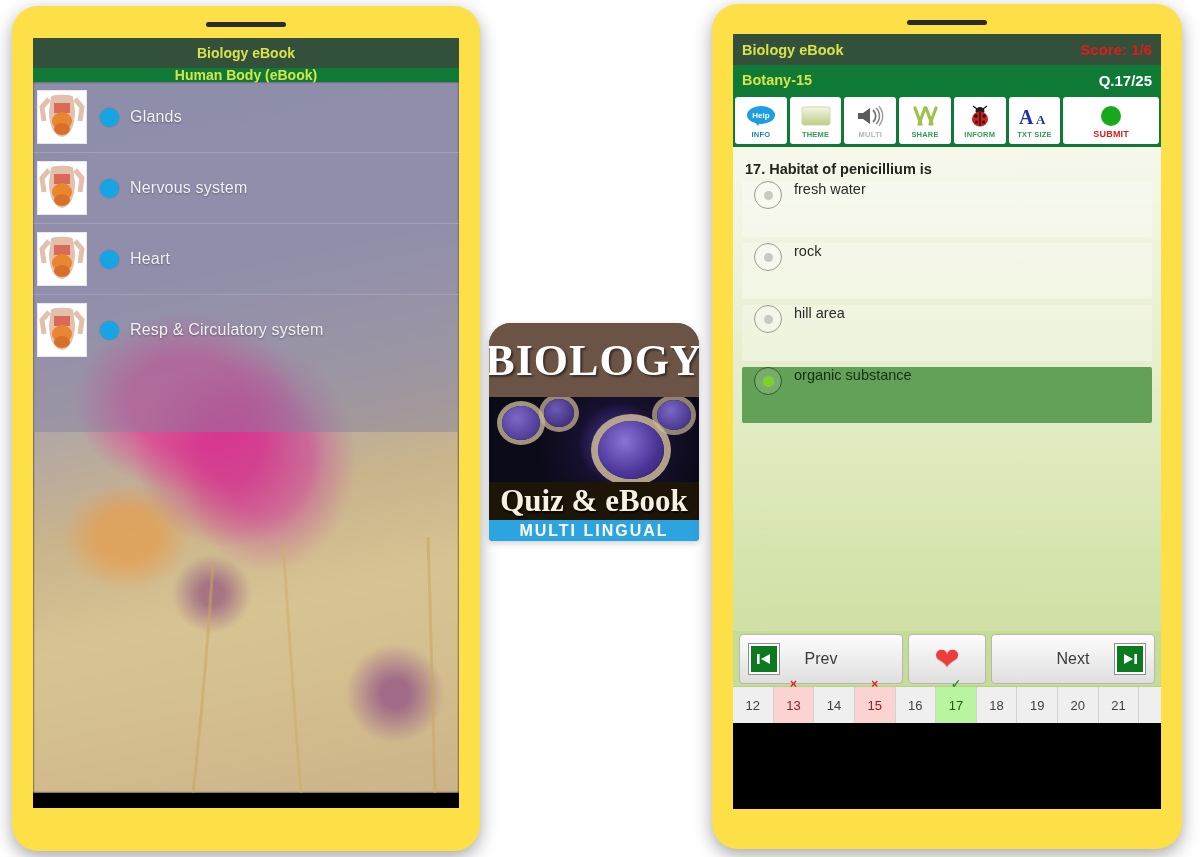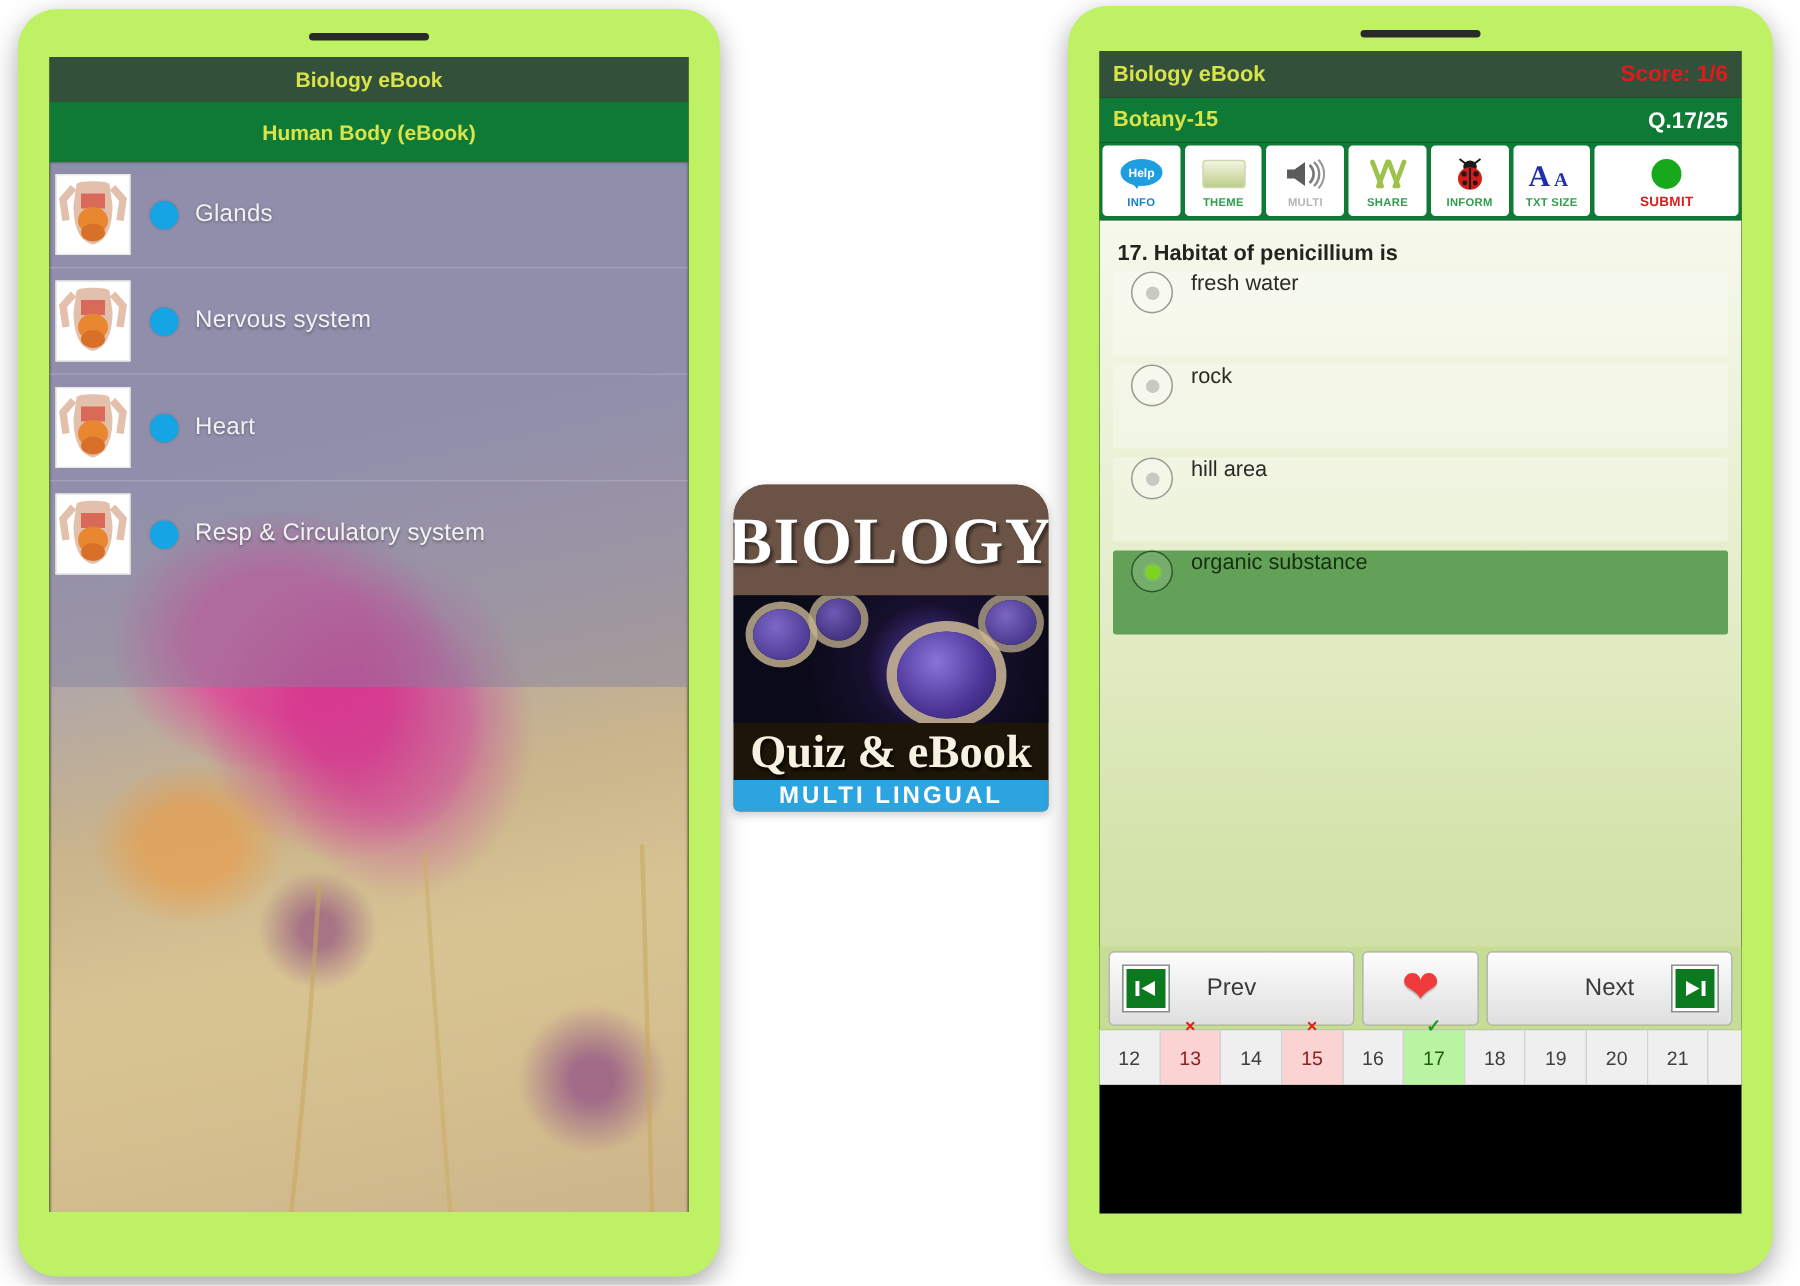--- a/index.html
+++ b/index.html
@@ -1,33 +1,33 @@
 <!DOCTYPE html>
 <html><head>
 <meta charset="utf-8">
 <style>
   html,body{margin:0;padding:0;background:#ffffff;}
   body{width:1200px;height:857px;position:relative;overflow:hidden;
        font-family:"Liberation Sans", sans-serif;}
 
   
-  .phone{position:absolute;background:#bef264;border-radius:26px;
+  .phone{position:absolute;background:#fde047;border-radius:26px;
          box-shadow:0 6px 18px rgba(0,0,0,.35);}
   .phone.left {left:12px;  top:6px;  width:468px; height:845px;}
   .phone.right{left:712px; top:4px;  width:470px; height:845px;}
   .speaker{position:absolute;top:16px;left:50%;transform:translateX(-50%);
            width:80px;height:5px;border-radius:3px;background:#2a2a2a;}
   .screen{position:absolute;overflow:hidden;background:#000;}
   .phone.left  .screen{left:21px;top:32px;width:426px;height:770px;}
   .phone.right .screen{left:21px;top:30px;width:428px;height:775px;}
 
   
   .l-title{height:30px;background:#33503a;color:#d9e34a;font-size:14px;
            font-weight:bold;display:flex;align-items:center;justify-content:center;}
-  .l-sub{height:40px;background:#0e7a36;color:#d9e34a;font-size:14px;
+  .l-sub{height:14px;background:#0e7a36;color:#d9e34a;font-size:14px;
          font-weight:bold;display:flex;align-items:center;justify-content:center;}
   .l-body{position:relative;height:711px;overflow:hidden;}
   .l-bg{position:absolute;inset:0;
         background:
           radial-gradient(circle at 46% 52%, rgba(214,49,140,.75) 0 7%, rgba(214,49,140,0) 22%),
           radial-gradient(ellipse 34% 16% at 36% 45%, rgba(230,60,150,.72) 0 40%, rgba(230,60,150,0) 78%),
           radial-gradient(ellipse 26% 20% at 55% 53%, rgba(205,70,160,.55) 0 40%, rgba(205,70,160,0) 80%),
           radial-gradient(ellipse 18% 9% at 22% 64%, rgba(238,150,60,.55) 0 40%, rgba(238,150,60,0) 85%),
           radial-gradient(circle at 42% 72%, rgba(120,40,120,.5) 0 2%, rgba(120,40,120,0) 7%),
           radial-gradient(circle at 85% 86%, rgba(120,40,130,.55) 0 2%, rgba(120,40,130,0) 7%),

